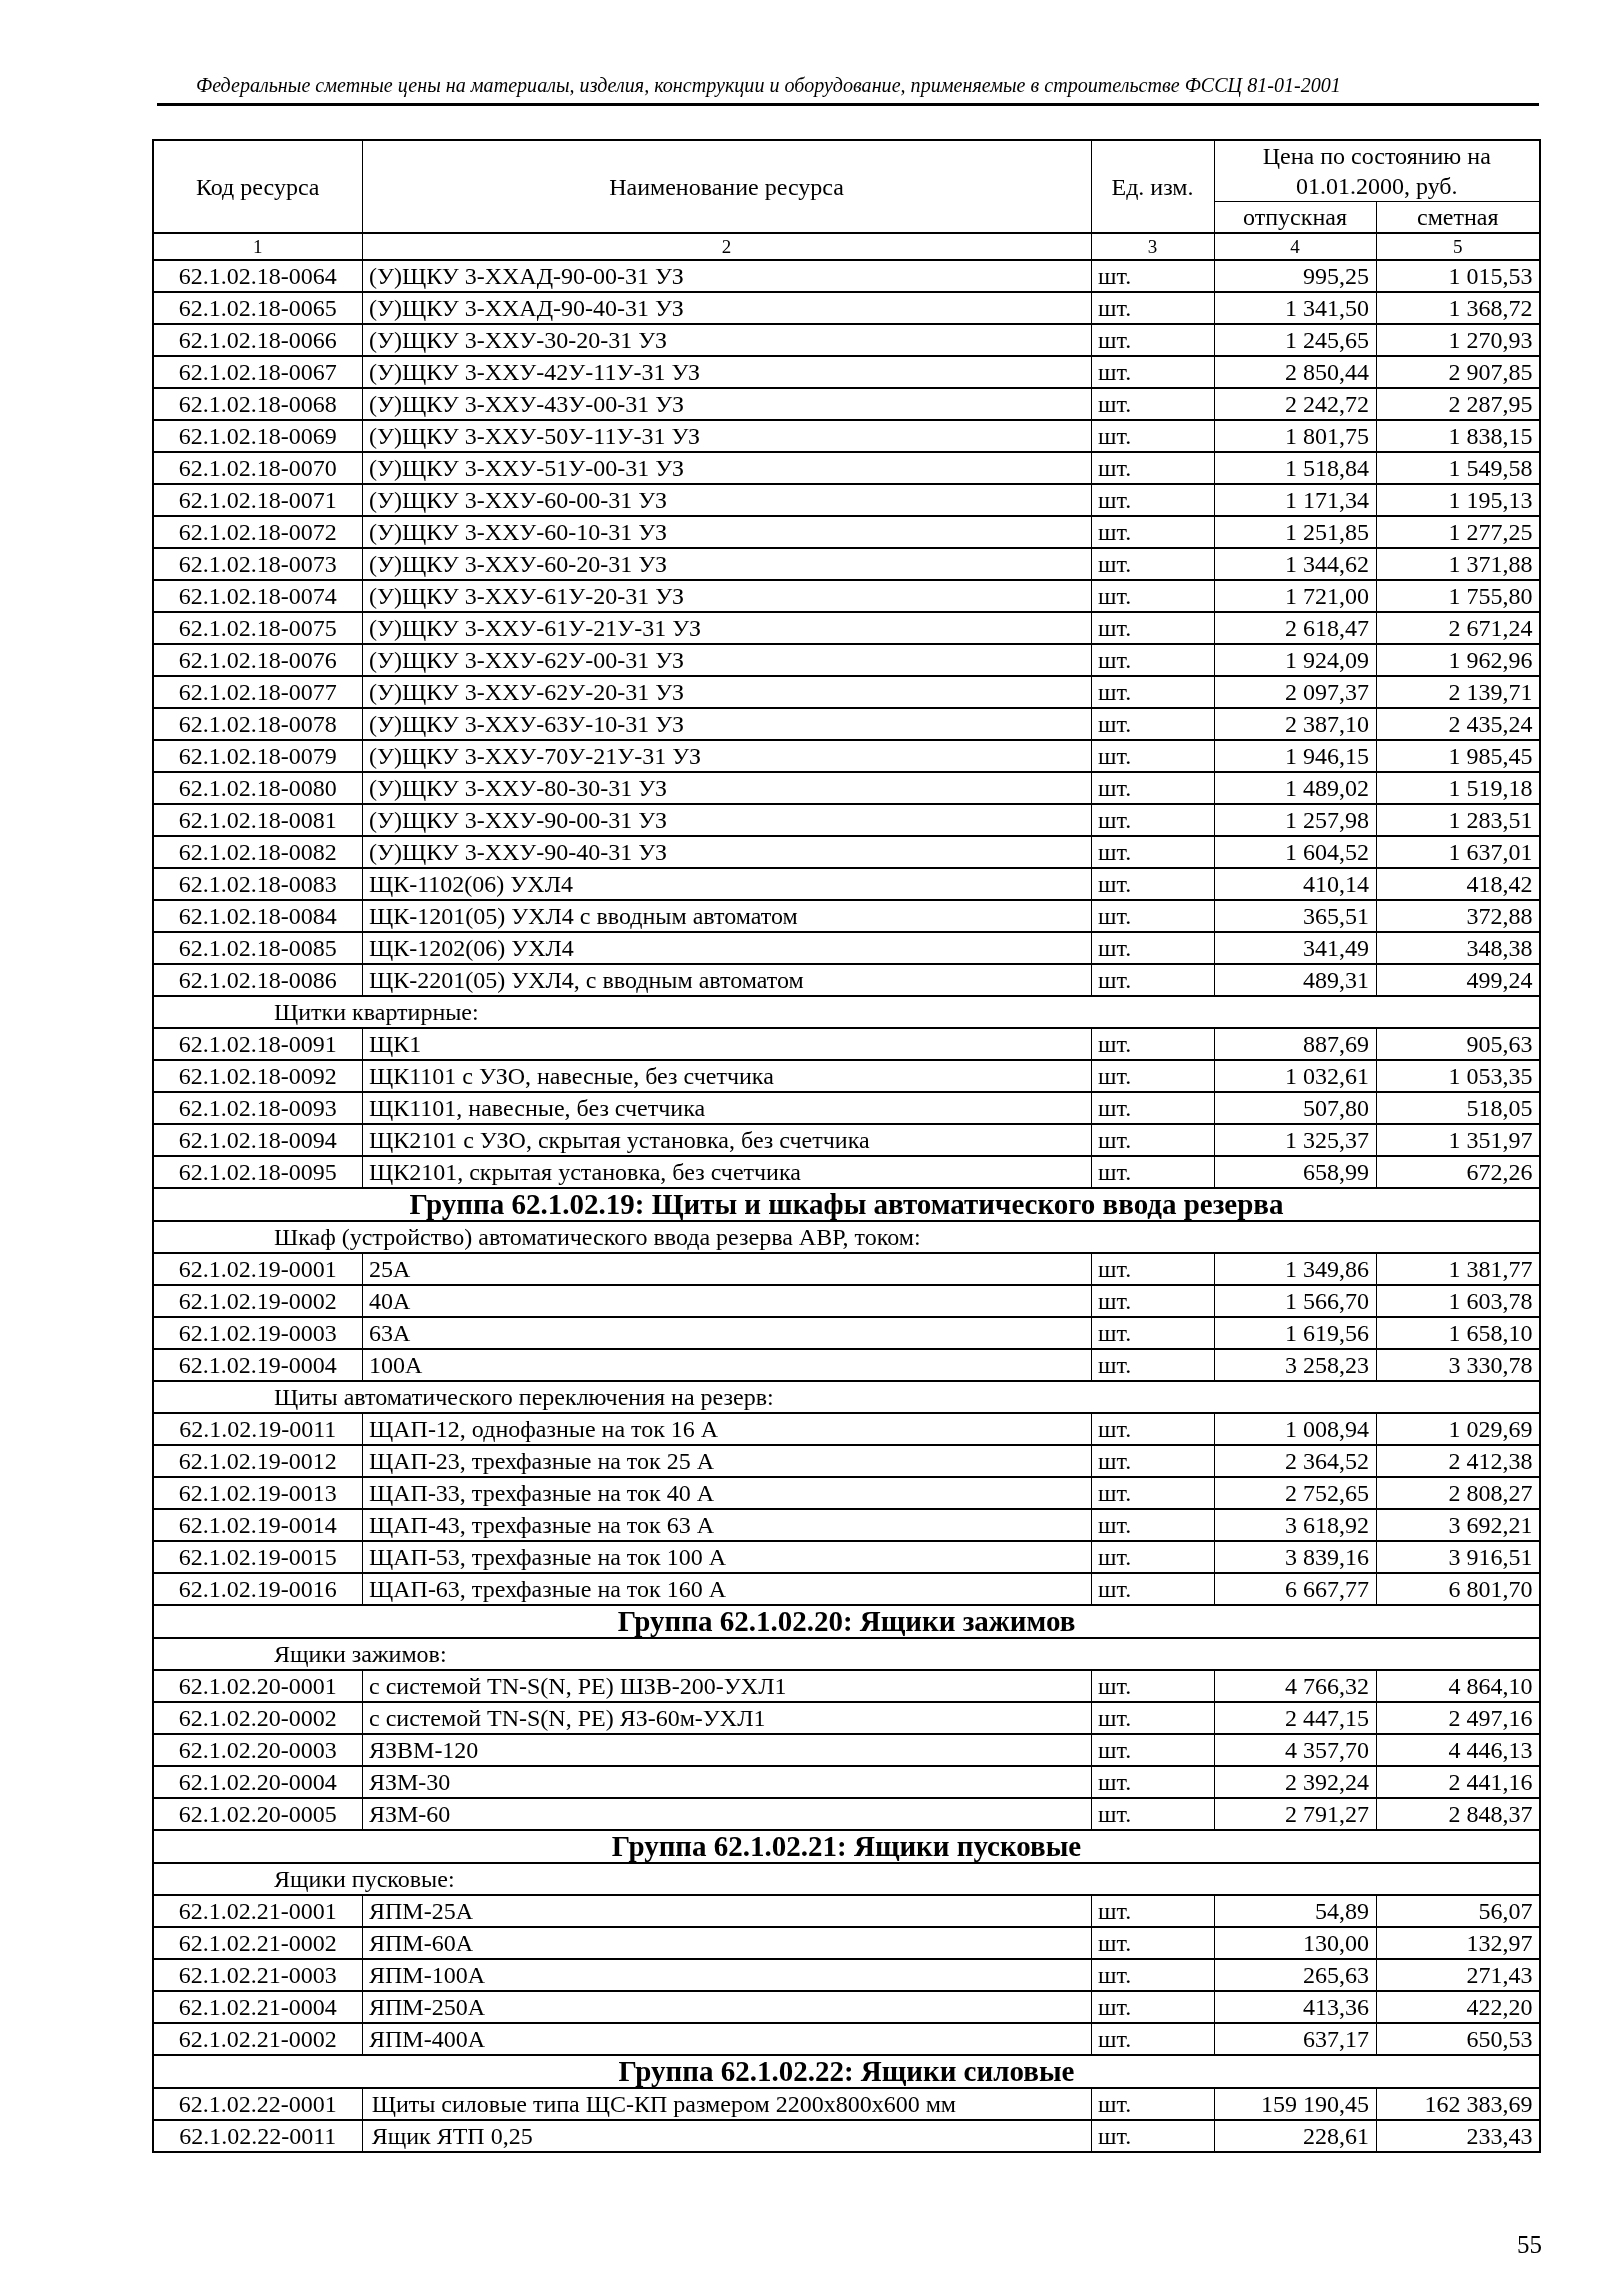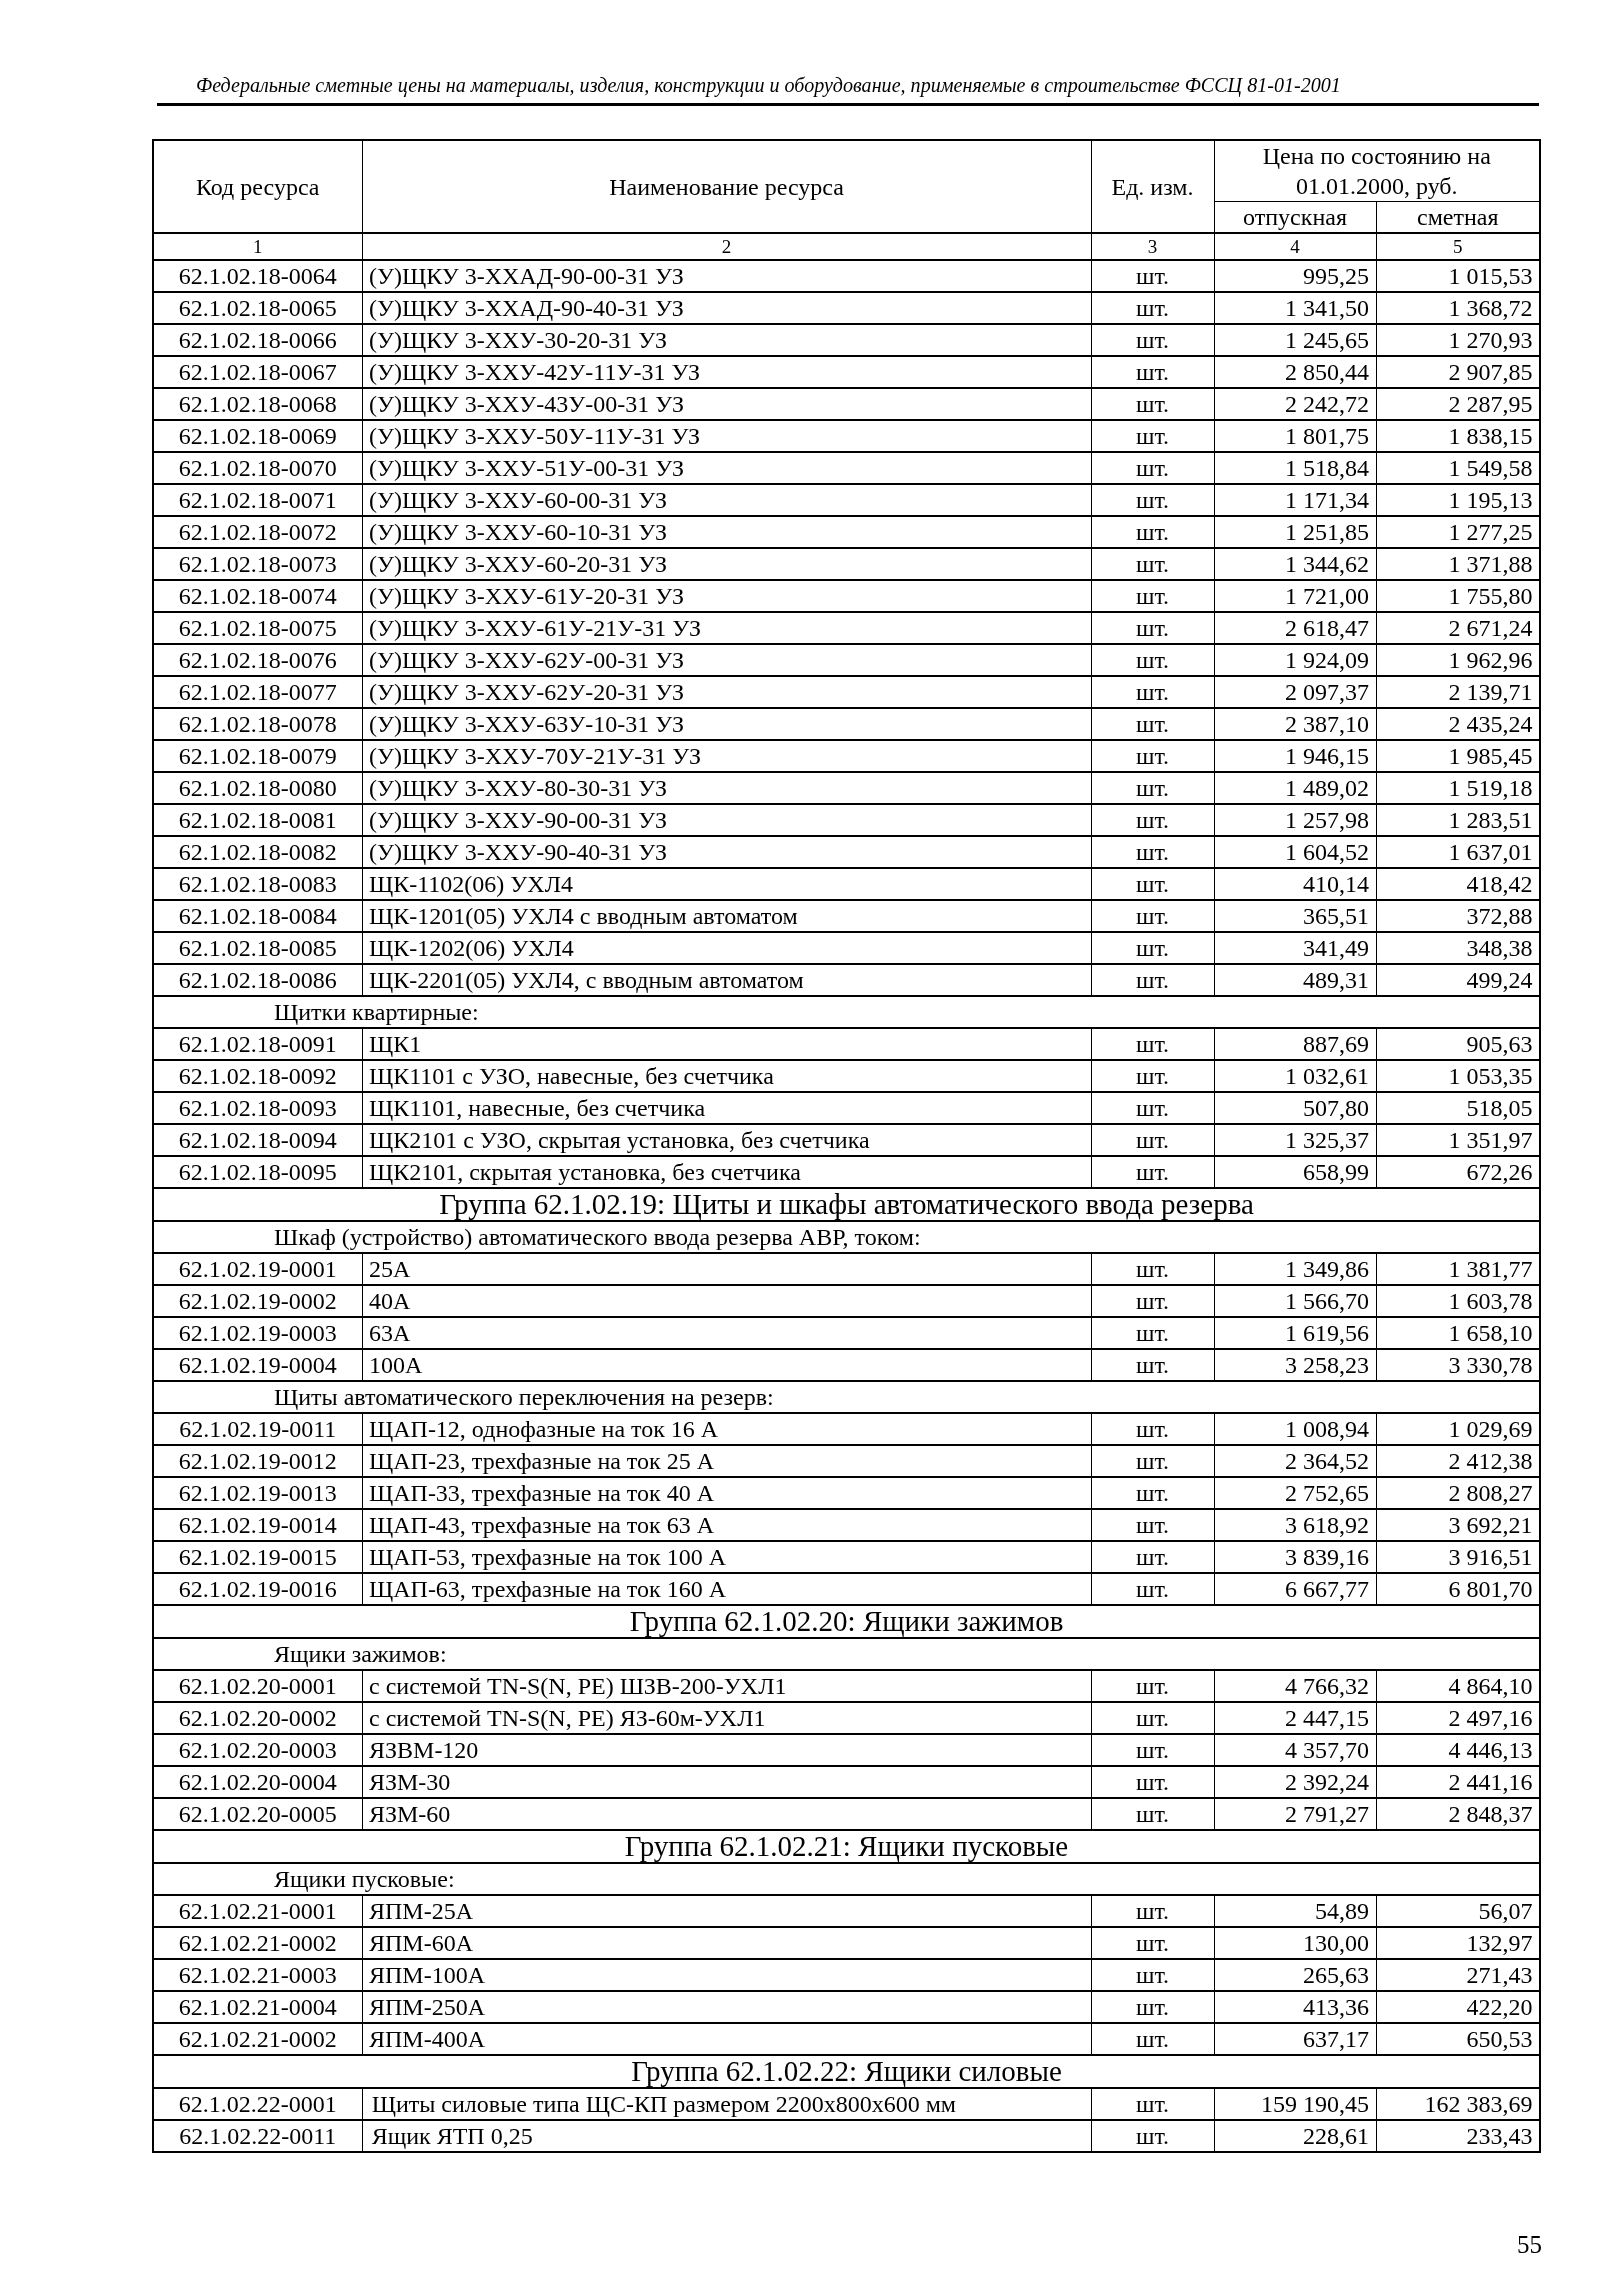--- a/index.html
+++ b/index.html
@@ -13,23 +13,23 @@
          border-collapse: collapse; table-layout: fixed; }
   table.prices td, table.prices th { border: 0.7px solid #000; padding: 0 6.5px; font-weight: normal;
          font-size: 24px; line-height: 30px; height: 30px; white-space: nowrap; overflow: hidden; }
   table.prices tr.row td { border-bottom: 2px solid #000; border-top: 2px solid #000; }
   th.hdr { font-size: 19px; line-height: 22px; text-align: center; vertical-align: middle; }
   tr.hdr-top th { border-top: 2px solid #000; border-radius: 15px; }
   tr.num-row td { font-size: 19px; line-height: 25px; height: 25px; text-align: center; border-top: 2px solid #000; border-bottom: 2px solid #000; }
   td.code { text-align: center; padding: 0 2.6px; }
   td.name { padding-left: 39px; }
   td.name.flush { padding-left: 9.2px; }
-  td.unit { text-align: center; font-size: 21.6px; }
+  td.unit { font-size: 21.6px; }
   td.num { text-align: right; padding-right: 9.2px; }
-  tr.group td { font-weight: normal; text-align: center; font-size: 29px; height: 31px; line-height: 31px;
+  tr.group td { font-weight: bold; text-align: center; font-size: 29px; height: 31px; line-height: 31px;
          border-top: 2px solid #000; border-bottom: 2px solid #000; }
   tr.subhead td.sub { padding-left: 120px; border-top: 2px solid #000; border-bottom: 2px solid #000; }
   table.prices { border: 2px solid #000; }
   .page-number { position: absolute; left: 1517px; top: 2231px; font-size: 25px; }
 </style>
 </head>
 <body>
 
 <div class="running-head">Федеральные сметные цены на материалы, изделия, конструкции и оборудование, применяемые в строительстве ФССЦ 81-01-2001</div>
 <div class="head-rule"></div>

